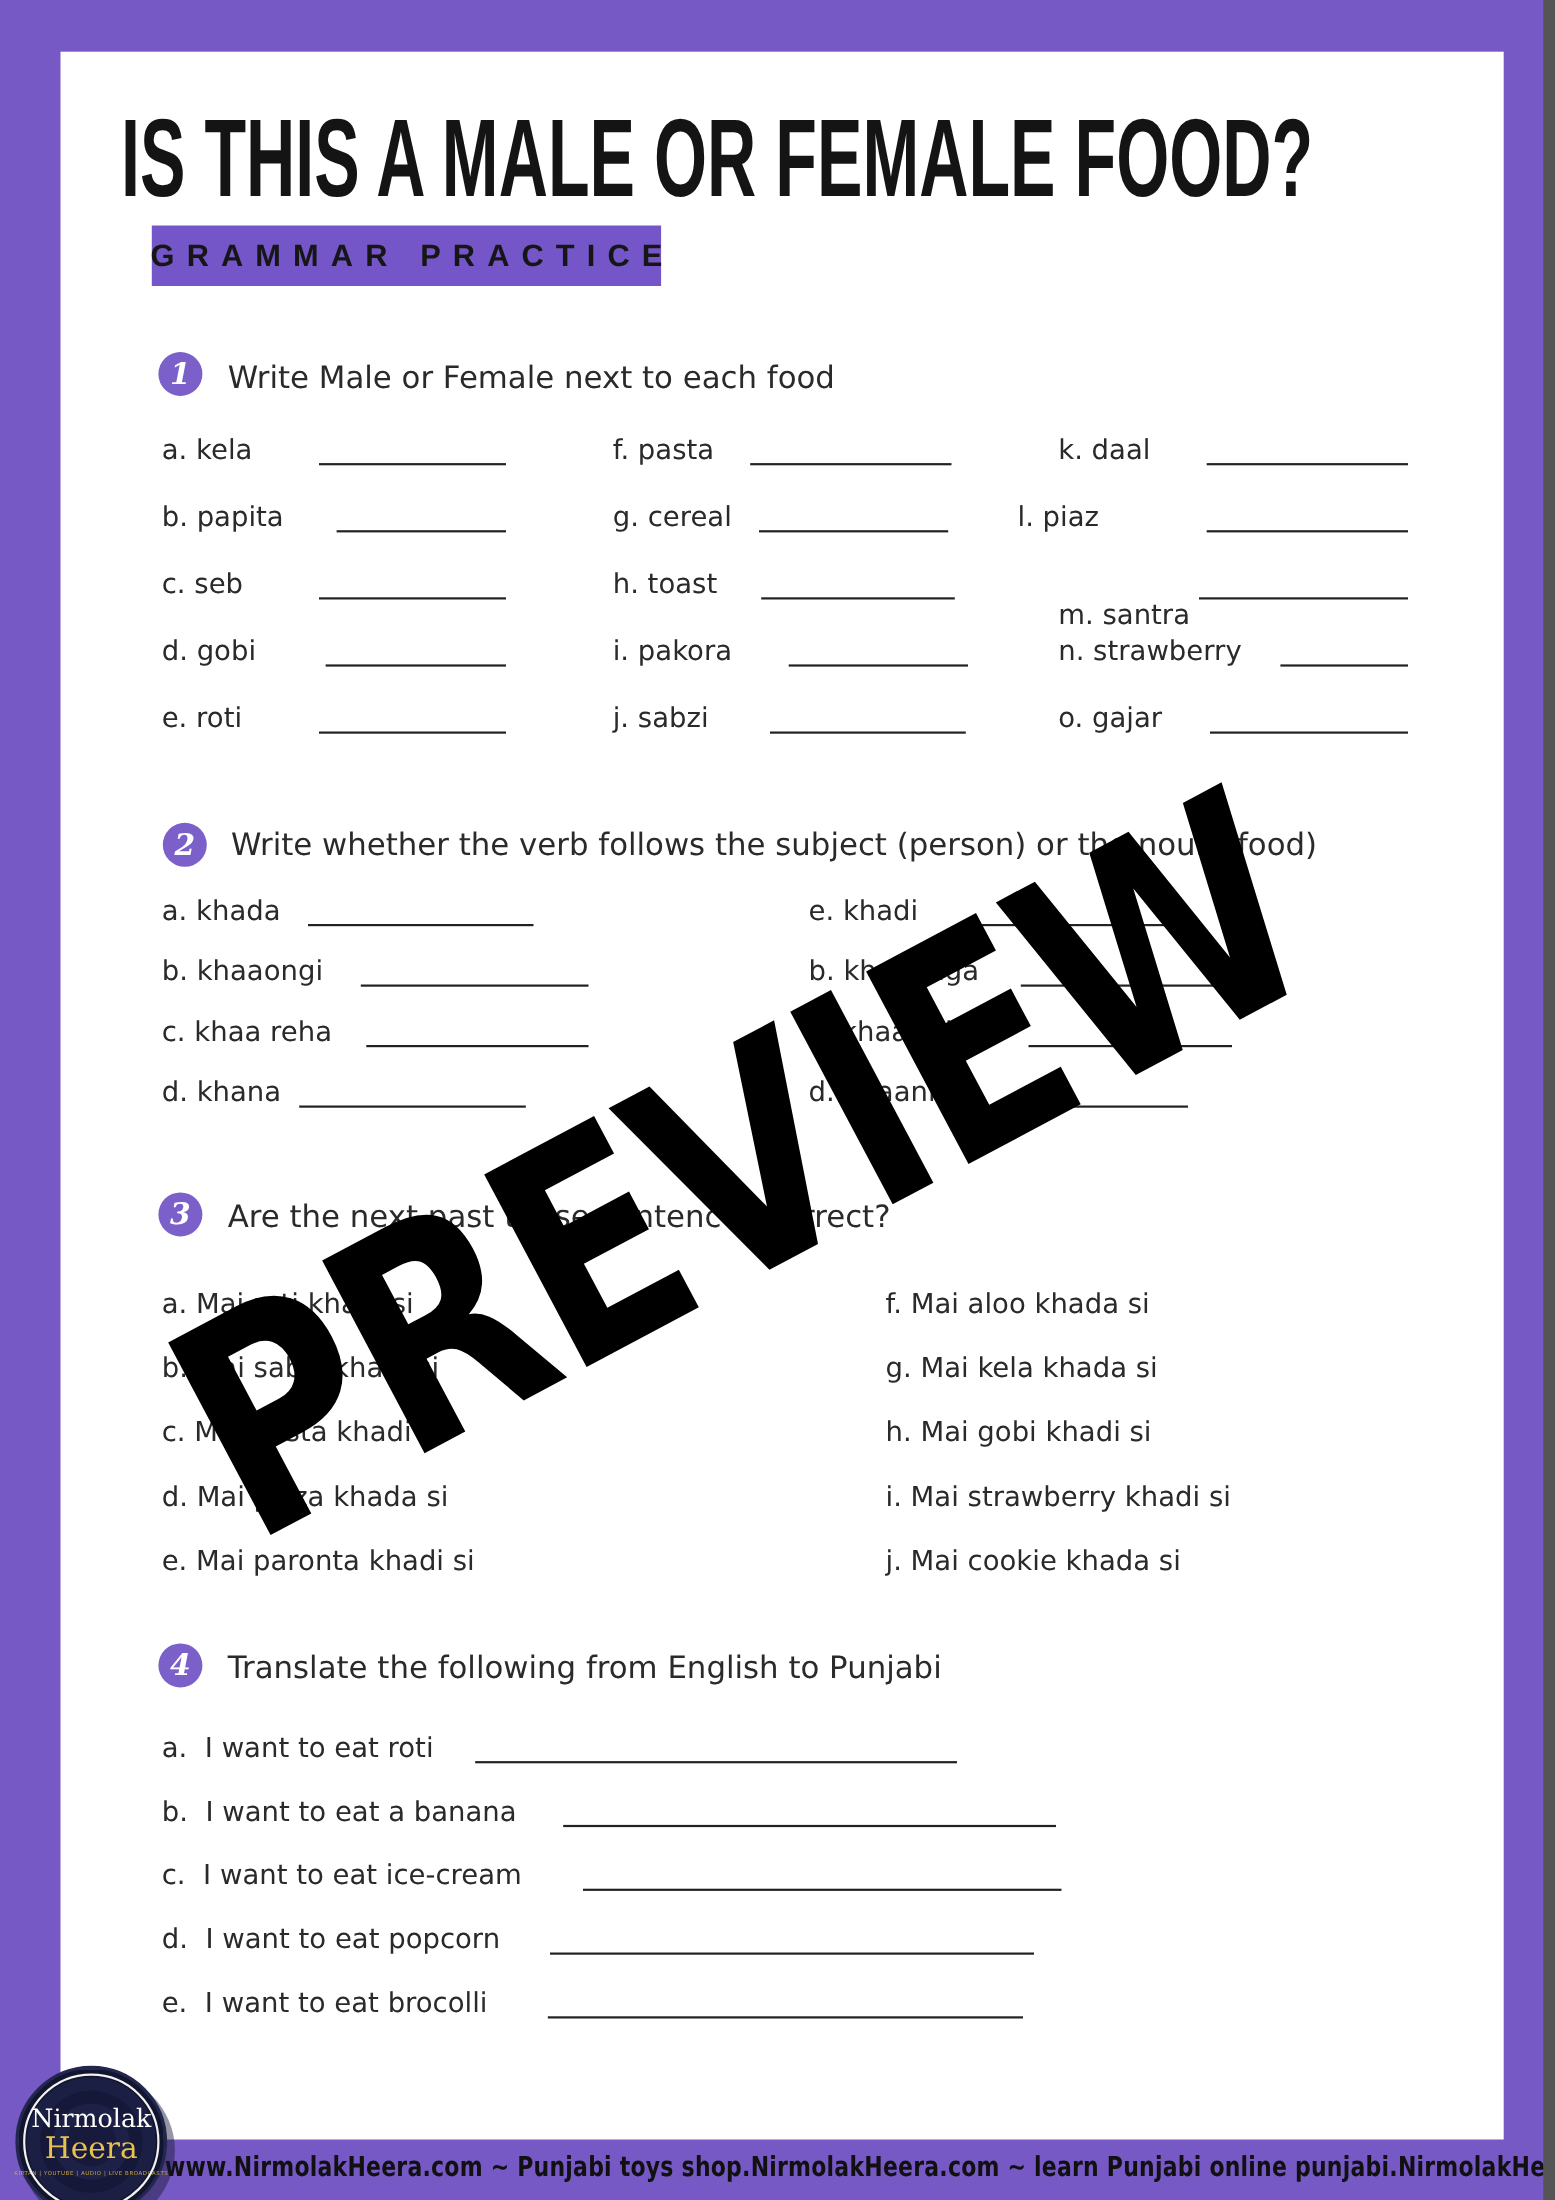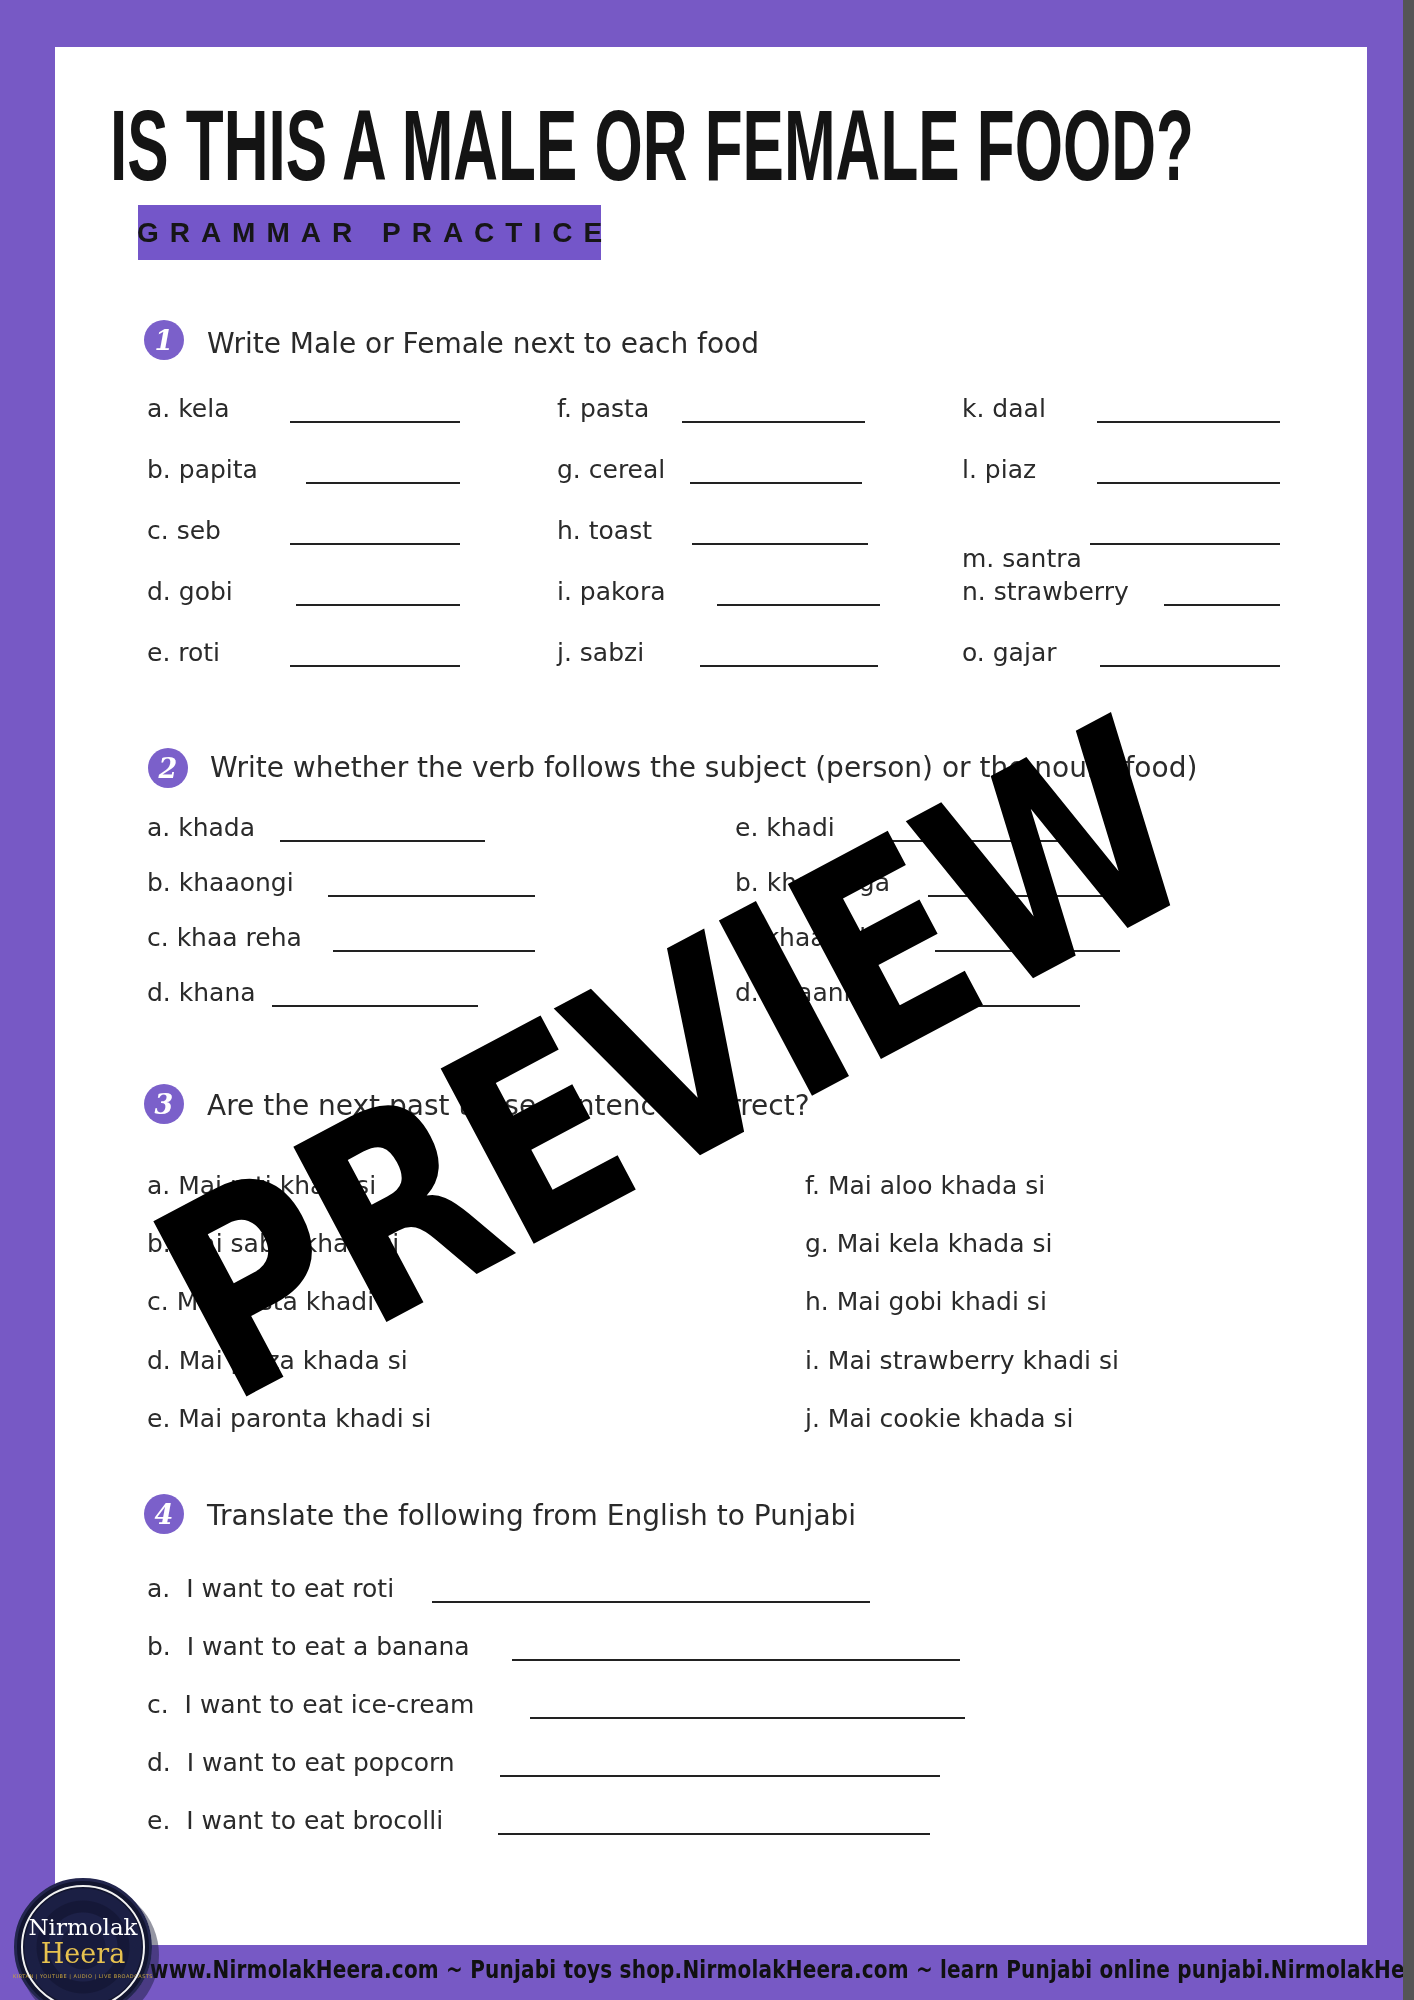--- a/index.html
+++ b/index.html
@@ -98,21 +98,21 @@
   <div class="txt" style="left:557px;top:516px">h. toast</div>
   <div class="txt" style="left:557px;top:577px">i. pakora</div>
   <div class="txt" style="left:557px;top:638px">j. sabzi</div>
   <div class="uline" style="left:682px;top:421px;width:183px"></div>
   <div class="uline" style="left:690px;top:482px;width:172px"></div>
   <div class="uline" style="left:692px;top:543px;width:176px"></div>
   <div class="uline" style="left:717px;top:604px;width:163px"></div>
   <div class="uline" style="left:700px;top:665px;width:178px"></div>
 
   <div class="txt" style="left:962px;top:394px">k. daal</div>
-  <div class="txt" style="left:962px;top:455px">l. piaz</div>
+  <div class="txt" style="left:925px;top:455px">l. piaz</div>
   <div class="txt" style="left:962px;top:544px">m. santra</div>
   <div class="txt" style="left:962px;top:577px">n. strawberry</div>
   <div class="txt" style="left:962px;top:638px">o. gajar</div>
   <div class="uline" style="left:1097px;top:421px;width:183px"></div>
   <div class="uline" style="left:1097px;top:482px;width:183px"></div>
   <div class="uline" style="left:1090px;top:543px;width:190px"></div>
   <div class="uline" style="left:1164px;top:604px;width:116px"></div>
   <div class="uline" style="left:1100px;top:665px;width:180px"></div>
 
   <div class="circle" style="left:148px;top:748px">

